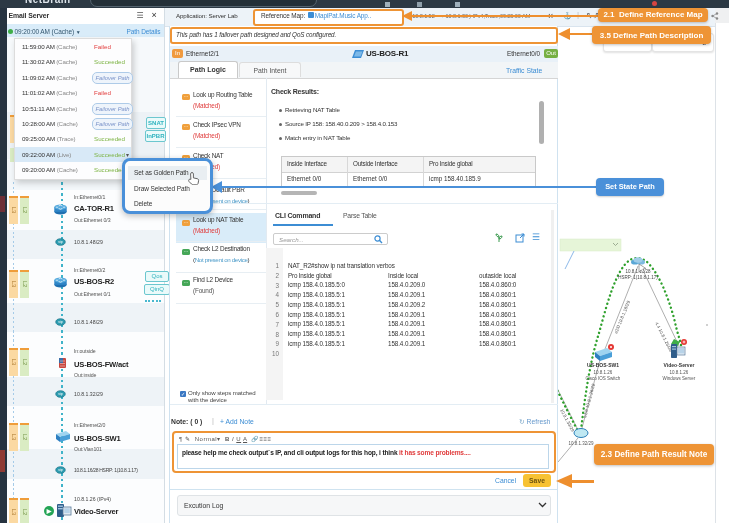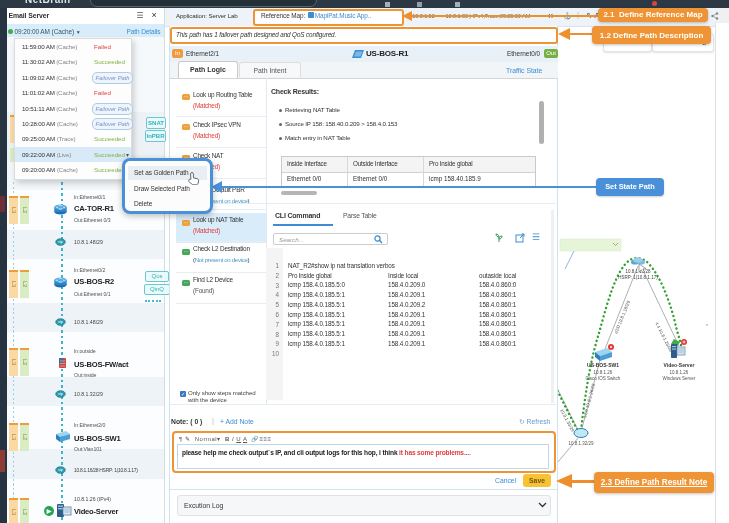--- a/index.html
+++ b/index.html
@@ -470,17 +470,17 @@
       <path d="M4 1.5c.8 0 1.4.6 1.4 1.4v4l3.8.8c1 .2 1.6 1 1.4 2l-.5 2.6c-.2.9-1 1.5-1.9 1.5H5.1c-.6 0-1.2-.3-1.6-.8L1 10.5c-.5-.7-.4-1.6.2-2.1.5-.4 1.2-.4 1.7 0l-.3-5.5c0-.8.6-1.4 1.4-1.4z" fill="#fff" stroke="#555" stroke-width="0.9"></path>
     </svg>
 </div>
 
 <div class="ab oline" style="left:412px;top:15px;width:186px;height:2px;"></div>
 <div class="ab" style="left:402px;top:11px;width:0;height:0;border-top:5px solid transparent;border-bottom:5px solid transparent;border-right:10px solid #ee8f2e;"></div>
 <div class="cal ab" style="left:598px;top:7.5px;width:110px;height:14.5px;font-size:8px;">2.1&nbsp; Define Reference Map</div>
 
 <div class="ab oline" style="left:570px;top:33px;width:22px;height:2px;"></div>
 <div class="ab" style="left:558px;top:28px;width:0;height:0;border-top:6px solid transparent;border-bottom:6px solid transparent;border-right:12px solid #ee8f2e;"></div>
-<div class="cal ab" style="left:592px;top:26px;width:119px;height:18px;font-size:8px;">1.2 Define Path Description</div>
+<div class="cal ab" style="left:592px;top:26px;width:119px;height:18px;font-size:8px;">3.5 Define Path Description</div>
 
 <div class="ab oline" style="left:572px;top:480px;width:22px;height:3px;"></div>
 <div class="ab" style="left:556px;top:474px;width:0;height:0;border-top:7px solid transparent;border-bottom:7px solid transparent;border-right:16px solid #ee8f2e;"></div>
-<div class="cal ab" style="left:594px;top:472px;width:120px;height:21px;font-size:8.2px;text-decoration:underline;">2.3 Define Path Result Note</div>
+<div class="cal ab" style="left:594px;top:444px;width:120px;height:21px;font-size:8.2px;">2.3 Define Path Result Note</div>
 
 </body></html>

